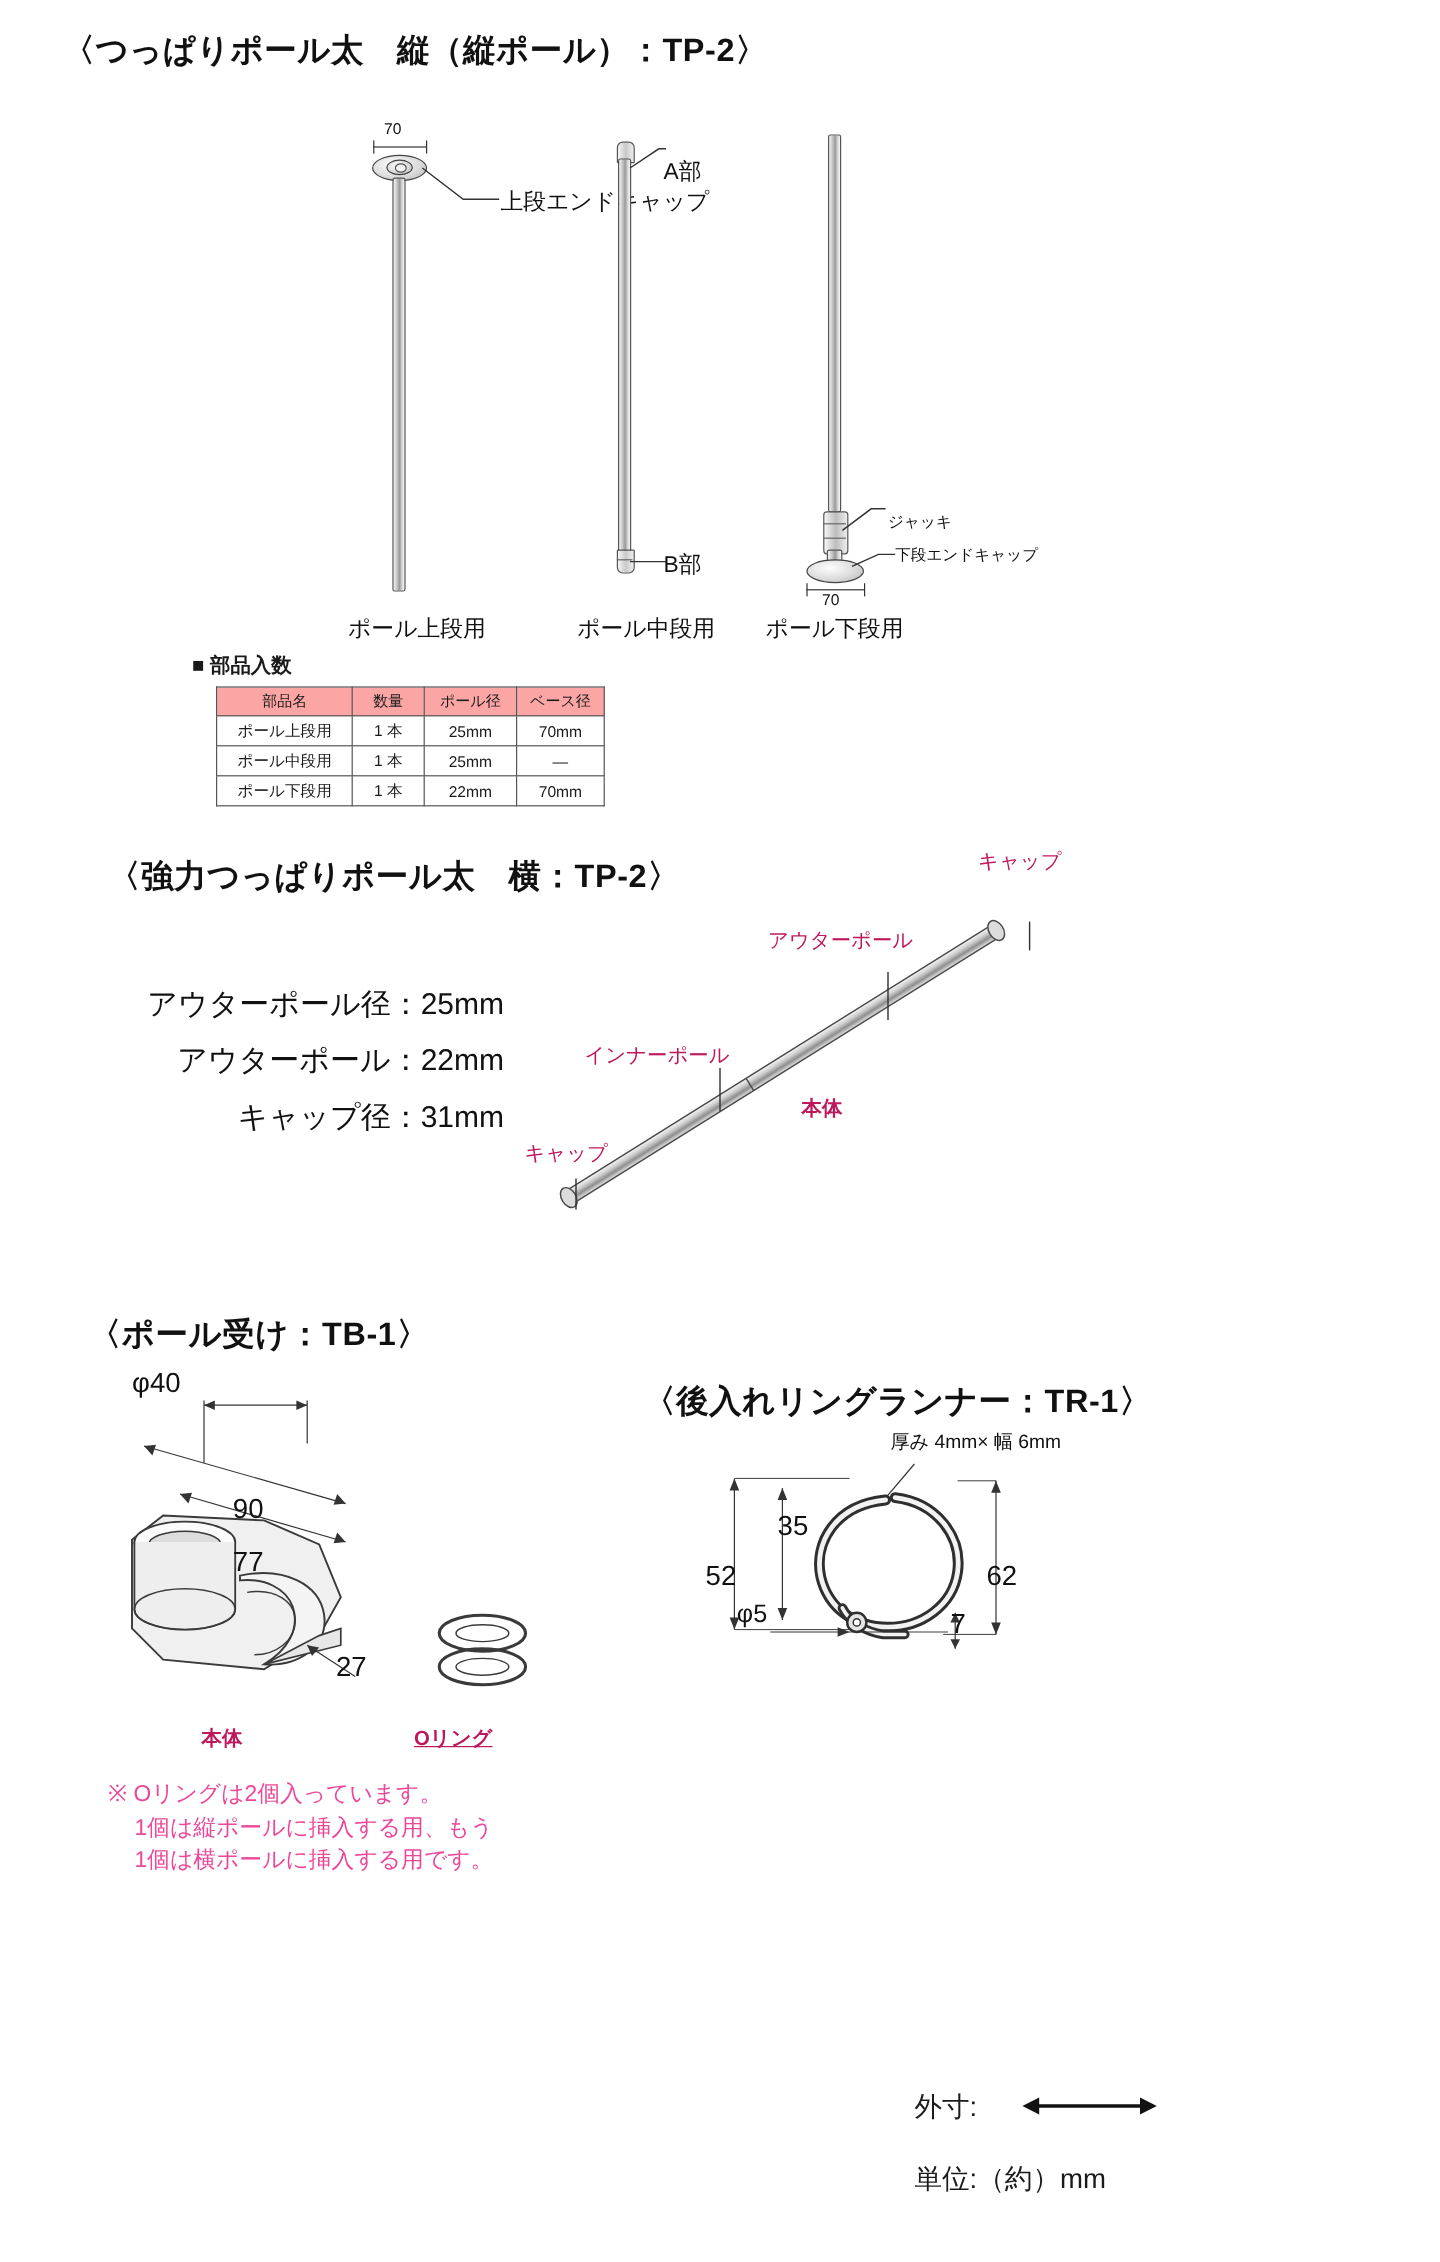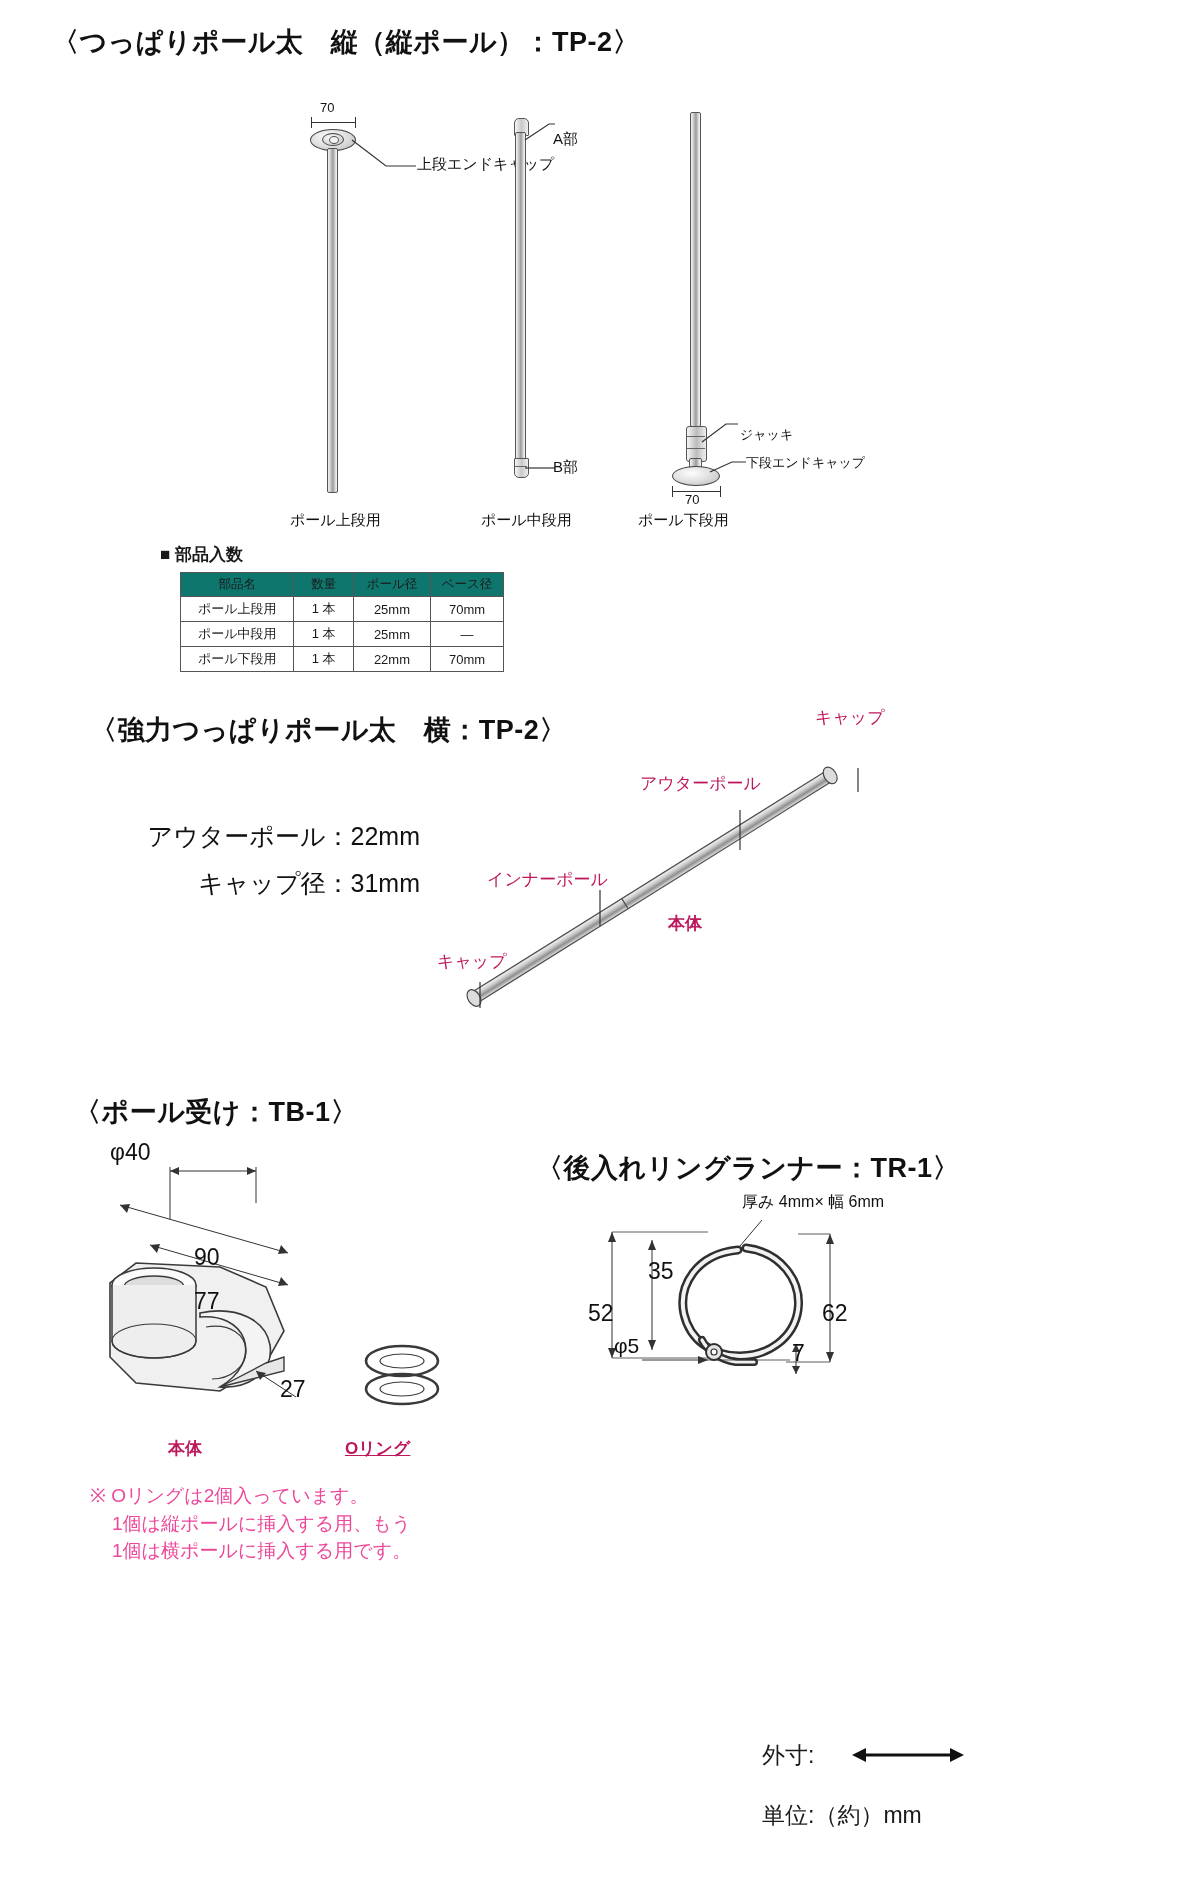--- a/index.html
+++ b/index.html
@@ -21,21 +21,21 @@
   .section-title {
     font-size: 27px;
     font-weight: bold;
     letter-spacing: 0.5px;
     color: #111;
     white-space: nowrap;
   }
 
   
   .lbl {
-    font-size: 15px;
+    font-size: 19px;
     color: #111;
     white-space: nowrap;
   }
   .lbl-sm {
     font-size: 13px;
     color: #111;
     white-space: nowrap;
   }
   .lbl-cap {
     font-size: 17px;
@@ -82,21 +82,21 @@
     font-size: 13px;
   }
   table.parts th, table.parts td {
     border: 1px solid #555;
     padding: 3px 4px;
     text-align: center;
     font-weight: normal;
     white-space: nowrap;
   }
   table.parts th {
-    background: #0f766e;
+    background: #fca5a5;
     font-size: 12.5px;
   }
   table.parts td { background: #ffffff; }
 
   
   .spec-line {
     font-size: 25px;
     color: #111;
     white-space: nowrap;
     text-align: right;
@@ -214,20 +214,21 @@
       <td>1 本</td>
       <td>22mm</td>
       <td>70mm</td>
     </tr>
   </tbody>
 </table>
 
 <div class="abs section-title" style="left:90px; top:712px;">〈強力つっぱりポール太　横：TP-2〉</div>
 
 <div class="abs" style="left:90px; top:820px; width:330px;">
+  <div class="spec-line" style="margin-bottom:14px;">アウターポール径：25mm</div>
   <div class="spec-line" style="margin-bottom:14px;">アウターポール：22mm</div>
   <div class="spec-line">キャップ径：31mm</div>
 </div>
 
 <svg class="abs" style="left:440px; top:740px; width:470px; height:300px;">
   <defs>
     <linearGradient id="gradPole" x1="0" y1="0" x2="0" y2="1">
       <stop offset="0%" stop-color="#f7f7f7"></stop>
       <stop offset="35%" stop-color="#cccccc"></stop>
       <stop offset="65%" stop-color="#8f8f8f"></stop>

